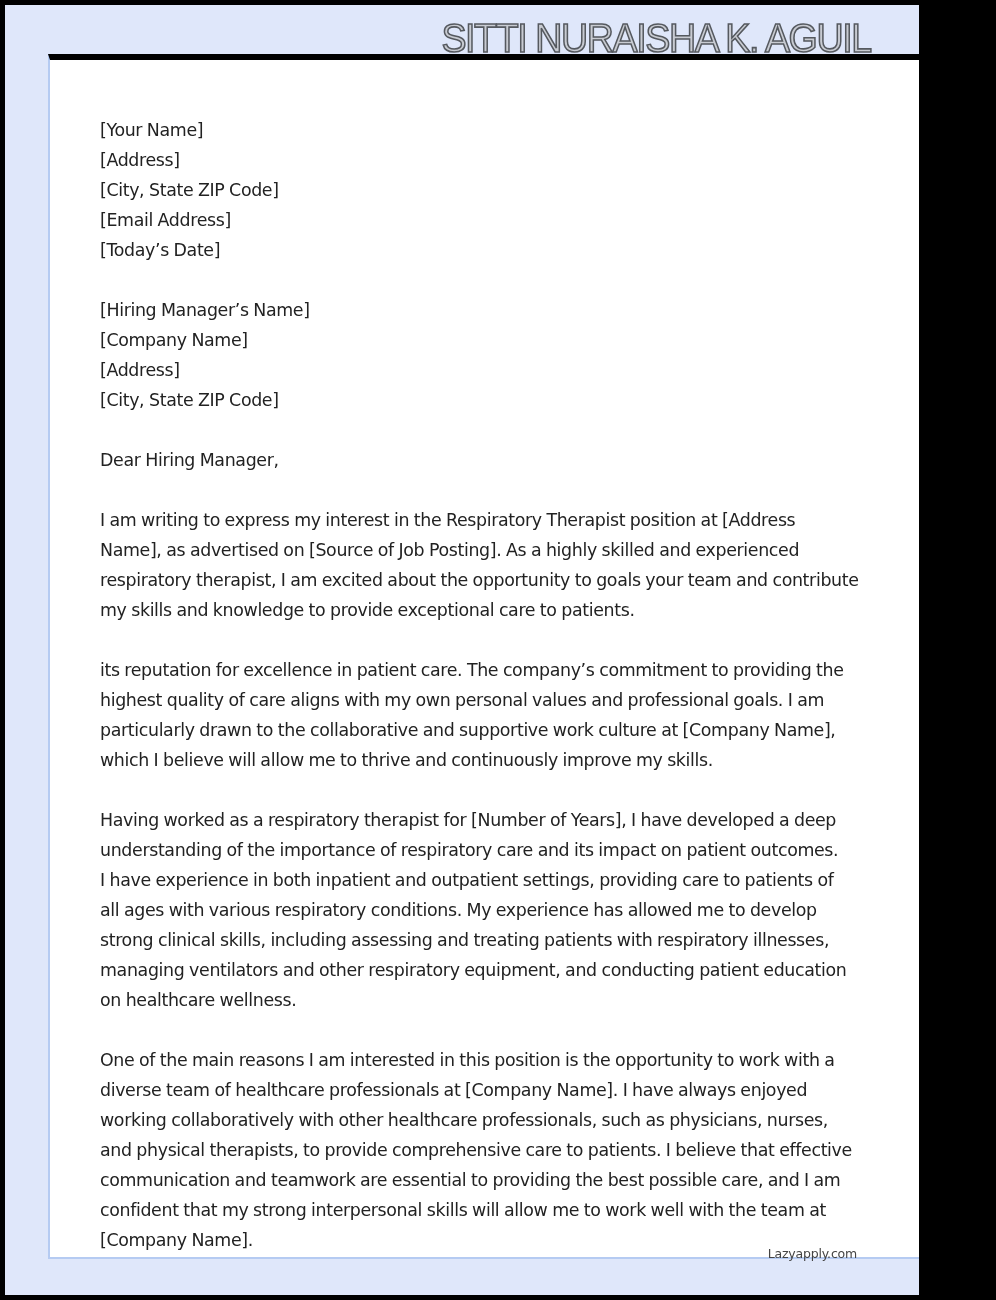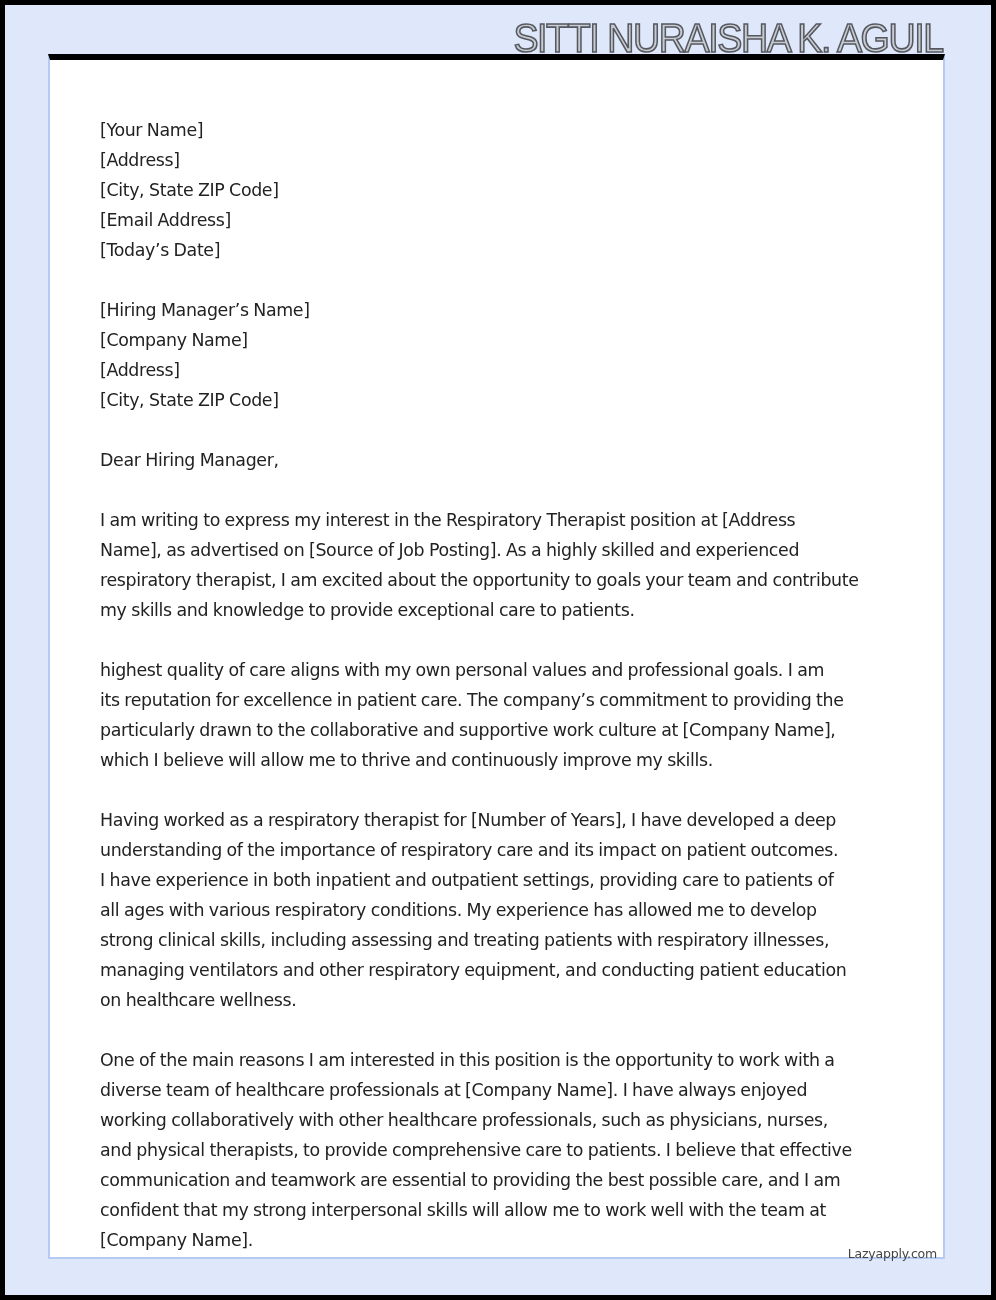--- a/index.html
+++ b/index.html
@@ -11,21 +11,21 @@
       height: 1300px;
       background: #000;
       position: relative;
       overflow: hidden;
       font-family: "DejaVu Sans", sans-serif;
     }
     .frame {
       position: absolute;
       left: 5px;
       top: 5px;
-      width: 986px;
+      width: 914px;
       height: 1290px;
       background: #dfe7fa;
       overflow: hidden;
     }
     .title {
       position: absolute;
       right: 48px;
       top: 10px;
       height: 46px;
       line-height: 46px;
@@ -61,21 +61,21 @@
       line-height: 30px;
       color: #222;
       letter-spacing: -0.35px;
       word-spacing: -0.5px;
     }
     .block { margin: 12px 0 30px 0; }
     .line { display: block; white-space: nowrap; }
     .para { margin: 0 0 30px 0; }
     .footer-mark {
       position: absolute;
-      right: 54px;
+      right: 62px;
       top: 1241px;
       font-family: "DejaVu Sans", sans-serif;
       font-size: 12.5px;
       color: #444;
       letter-spacing: -0.2px;
     }
   </style>
 </head>
 <body>
 
@@ -105,22 +105,22 @@
     </div>
 
     <div class="para">
       <span class="line">I am writing to express my interest in the Respiratory Therapist position at [Address</span>
       <span class="line">Name], as advertised on [Source of Job Posting]. As a highly skilled and experienced</span>
       <span class="line">respiratory therapist, I am excited about the opportunity to goals your team and contribute</span>
       <span class="line">my skills and knowledge to provide exceptional care to patients.</span>
     </div>
 
     <div class="para">
+      <span class="line">its reputation for excellence in patient care. The company’s commitment to providing the</span>
       <span class="line">highest quality of care aligns with my own personal values and professional goals. I am</span>
-      <span class="line">its reputation for excellence in patient care. The company’s commitment to providing the</span>
       <span class="line">particularly drawn to the collaborative and supportive work culture at [Company Name],</span>
       <span class="line">which I believe will allow me to thrive and continuously improve my skills.</span>
     </div>
 
     <div class="para">
       <span class="line">Having worked as a respiratory therapist for [Number of Years], I have developed a deep</span>
       <span class="line">understanding of the importance of respiratory care and its impact on patient outcomes.</span>
       <span class="line">I have experience in both inpatient and outpatient settings, providing care to patients of</span>
       <span class="line">all ages with various respiratory conditions. My experience has allowed me to develop</span>
       <span class="line">strong clinical skills, including assessing and treating patients with respiratory illnesses,</span>

